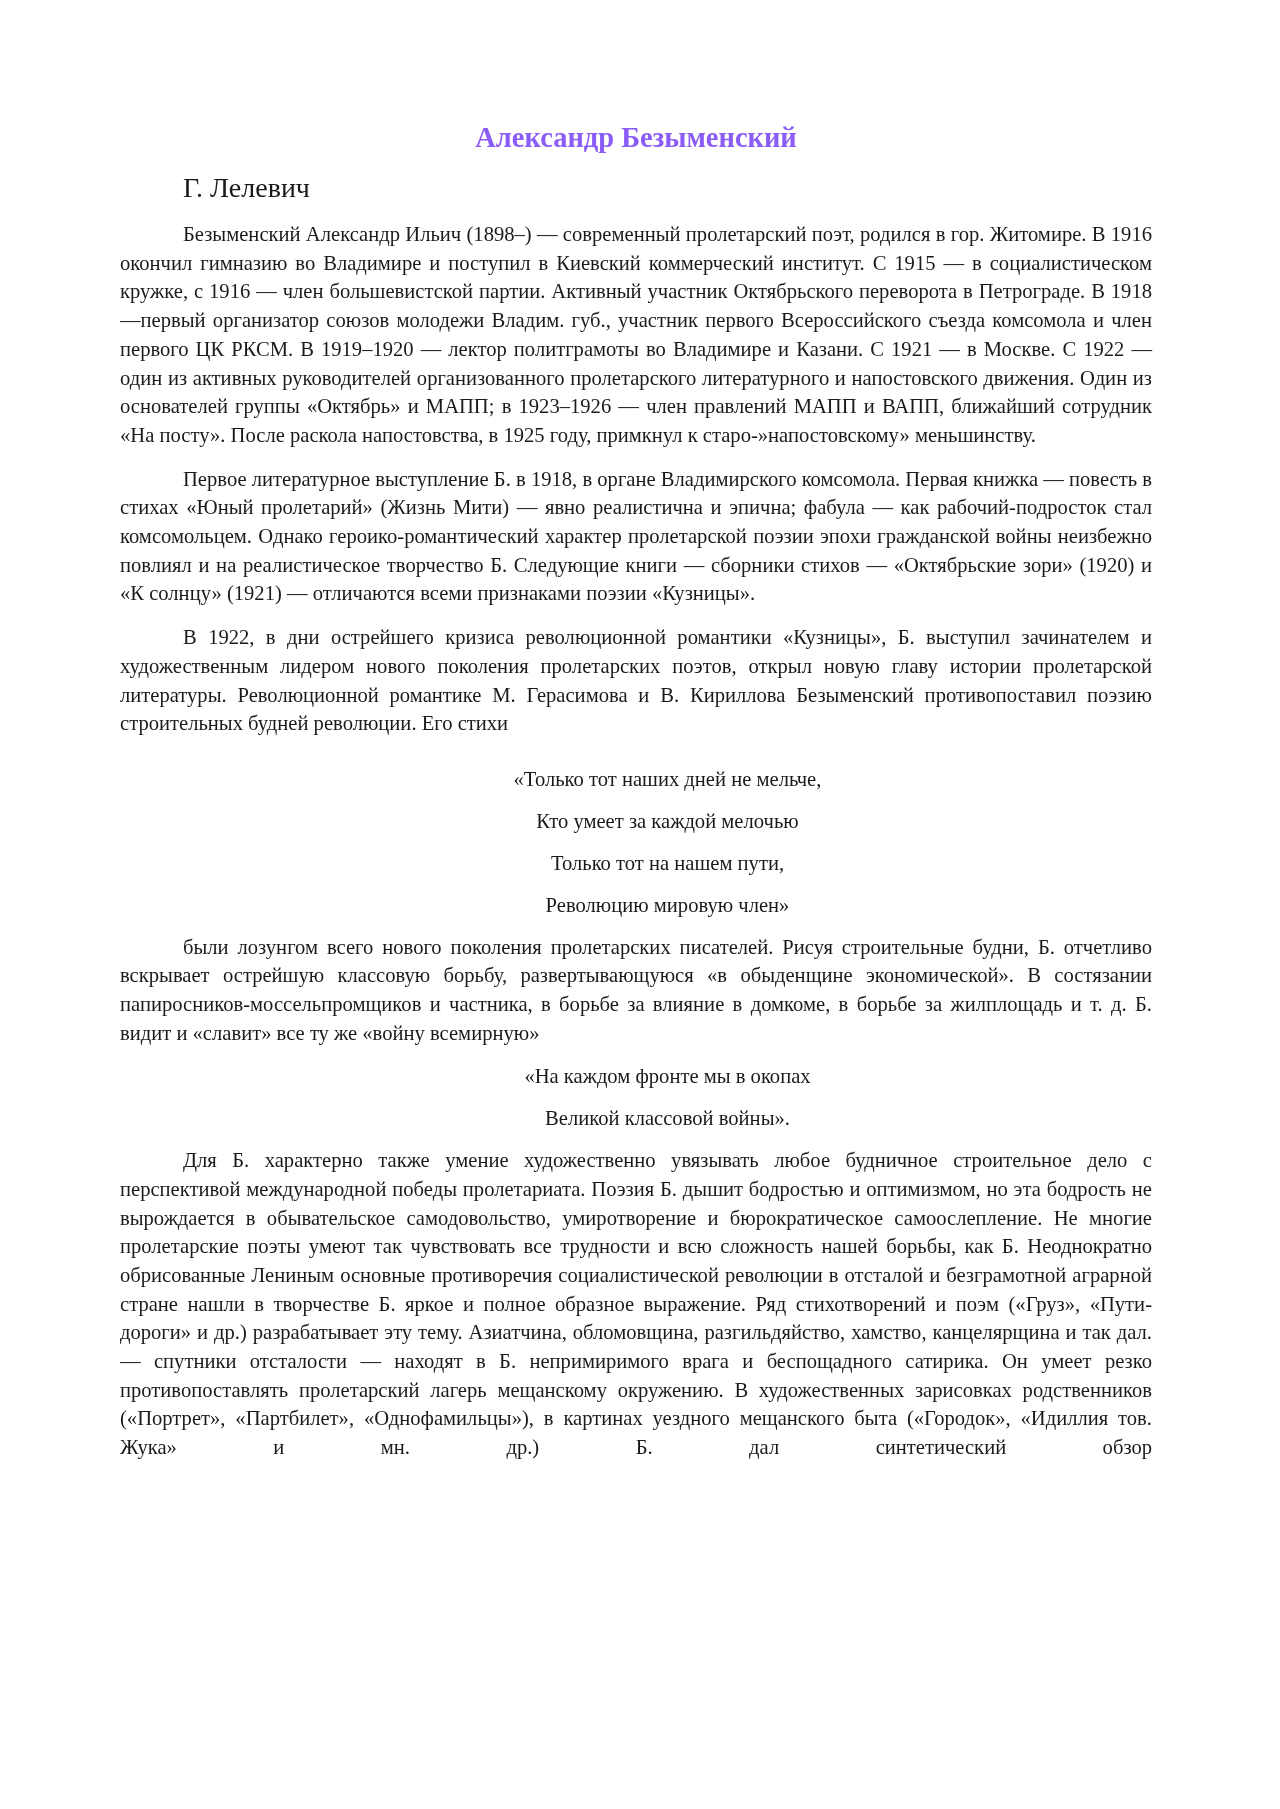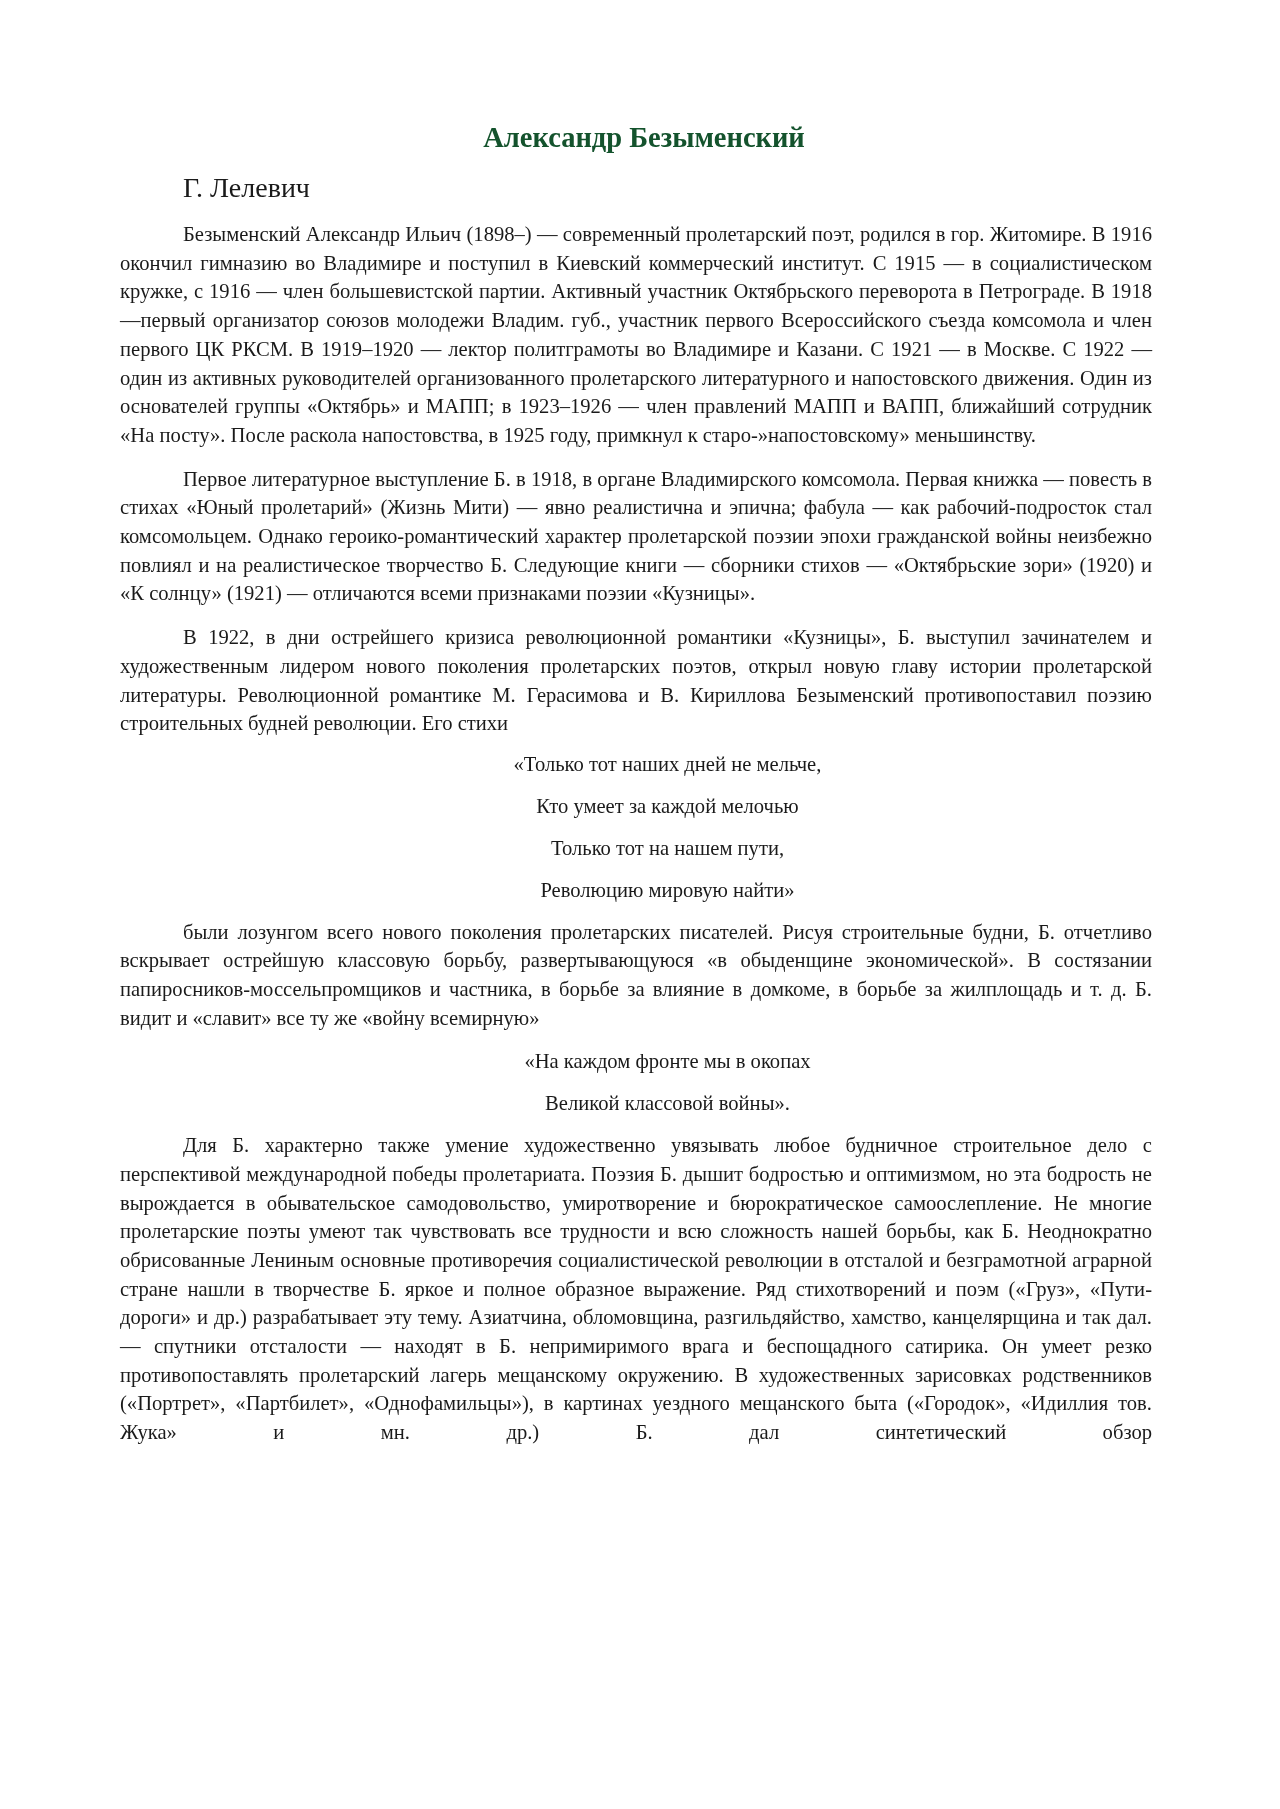--- a/index.html
+++ b/index.html
@@ -3,23 +3,23 @@
 <meta charset="utf-8">
 <style>
   html, body { margin: 0; padding: 0; background: #ffffff; }
   body { width: 1280px; height: 1809px; position: relative; overflow: hidden; }
   .page {
     position: absolute; left: 120px; top: 0; width: 1032px;
     font-family: "Liberation Serif", "DejaVu Serif", serif;
     color: #1a1a1a;
   }
   .title {
-    position: absolute; left: 8px; top: 121px; width: 1032px;
+    position: absolute; left: 0; top: 121px; width: 1032px;
     text-align: center; font-weight: bold; font-size: 28.5px; line-height: 34px;
-    color: #14532d;
+    color: #8b5cf6;
   }
   .author {
     position: absolute; left: 63px; top: 173px;
     font-size: 28px; line-height: 30px;
   }
   .body {
     position: absolute; left: 0; top: 220px; width: 1032px;
     font-size: 20.6px; line-height: 28.7px;
   }
   .para {
@@ -32,23 +32,23 @@
 </style>
 </head>
 <body>
 
 <div class="page">
   <div class="title">Александр Безыменский</div>
   <div class="author">Г. Лелевич</div>
   <div class="body">
     <p class="para">Безыменский Александр Ильич (1898–) — современный пролетарский поэт, родился в гор. Житомире. В 1916 окончил гимназию во Владимире и поступил в Киевский коммерческий институт. С 1915 — в социалистическом кружке, с 1916 — член большевистской партии. Активный участник Октябрьского переворота в Петрограде. В 1918 —первый организатор союзов молодежи Владим. губ., участник первого Всероссийского съезда комсомола и член первого ЦК РКСМ. В 1919–1920 — лектор политграмоты во Владимире и Казани. С 1921 — в Москве. С 1922 — один из активных руководителей организованного пролетарского литературного и напостовского  движения. Один из основателей группы «Октябрь» и МАПП; в 1923–1926 — член правлений МАПП и ВАПП, ближайший сотрудник «На посту». После раскола напостовства, в 1925 году, примкнул к старо-»напостовскому» меньшинству.</p>
     <p class="para">Первое литературное выступление Б. в 1918, в органе Владимирского комсомола. Первая книжка — повесть в стихах «Юный пролетарий» (Жизнь Мити) — явно реалистична и эпична; фабула — как рабочий-подросток стал комсомольцем. Однако героико-романтический характер пролетарской поэзии эпохи гражданской войны неизбежно повлиял и на реалистическое творчество Б. Следующие книги — сборники стихов — «Октябрьские зори» (1920) и «К солнцу» (1921) — отличаются всеми признаками поэзии «Кузницы».</p>
-    <p class="para" style="margin-bottom:12px">В 1922, в дни острейшего кризиса революционной романтики «Кузницы», Б. выступил зачинателем и художественным лидером нового поколения пролетарских поэтов, открыл новую главу истории пролетарской литературы. Революционной романтике М. Герасимова  и В. Кириллова  Безыменский противопоставил поэзию строительных будней революции. Его стихи</p>
+    <p class="para" style="margin-bottom:27px">В 1922, в дни острейшего кризиса революционной романтики «Кузницы», Б. выступил зачинателем и художественным лидером нового поколения пролетарских поэтов, открыл новую главу истории пролетарской литературы. Революционной романтике М. Герасимова  и В. Кириллова  Безыменский противопоставил поэзию строительных будней революции. Его стихи</p>
     <p class="verse">«Только тот наших дней не мельче,</p>
     <p class="verse">Кто умеет за каждой мелочью</p>
     <p class="verse">Только тот на нашем пути,</p>
-    <p class="verse">Революцию мировую найти»</p>
+    <p class="verse">Революцию мировую член»</p>
     <p class="para" style="">были лозунгом всего нового поколения пролетарских писателей. Рисуя строительные будни, Б. отчетливо вскрывает острейшую классовую борьбу, развертывающуюся «в обыденщине экономической». В состязании папиросников-моссельпромщиков и частника, в борьбе за влияние в домкоме, в борьбе за жилплощадь и т. д. Б. видит и «славит» все ту же «войну всемирную»</p>
     <p class="verse">«На каждом фронте мы в окопах</p>
     <p class="verse">Великой классовой войны».</p>
     <p class="para" style="text-align-last: justify;">Для Б. характерно также умение художественно увязывать любое будничное строительное дело с перспективой международной победы пролетариата. Поэзия Б. дышит бодростью и оптимизмом, но эта бодрость не вырождается в обывательское самодовольство, умиротворение и бюрократическое самоослепление. Не многие пролетарские поэты умеют так чувствовать все трудности и всю сложность нашей борьбы, как Б. Неоднократно обрисованные Лениным основные противоречия социалистической революции в отсталой и безграмотной аграрной стране нашли в творчестве Б. яркое и полное образное выражение. Ряд стихотворений и поэм («Груз», «Пути-дороги» и др.)  разрабатывает эту тему. Азиатчина, обломовщина, разгильдяйство, хамство, канцелярщина и так дал. — спутники отсталости — находят в Б. непримиримого врага и беспощадного сатирика. Он умеет резко противопоставлять пролетарский лагерь мещанскому окружению. В художественных зарисовках родственников («Портрет», «Партбилет», «Однофамильцы»), в картинах уездного мещанского быта («Городок», «Идиллия тов. Жука» и мн. др.) Б. дал синтетический обзор</p>
   </div>
 </div>
 
 </body></html>

